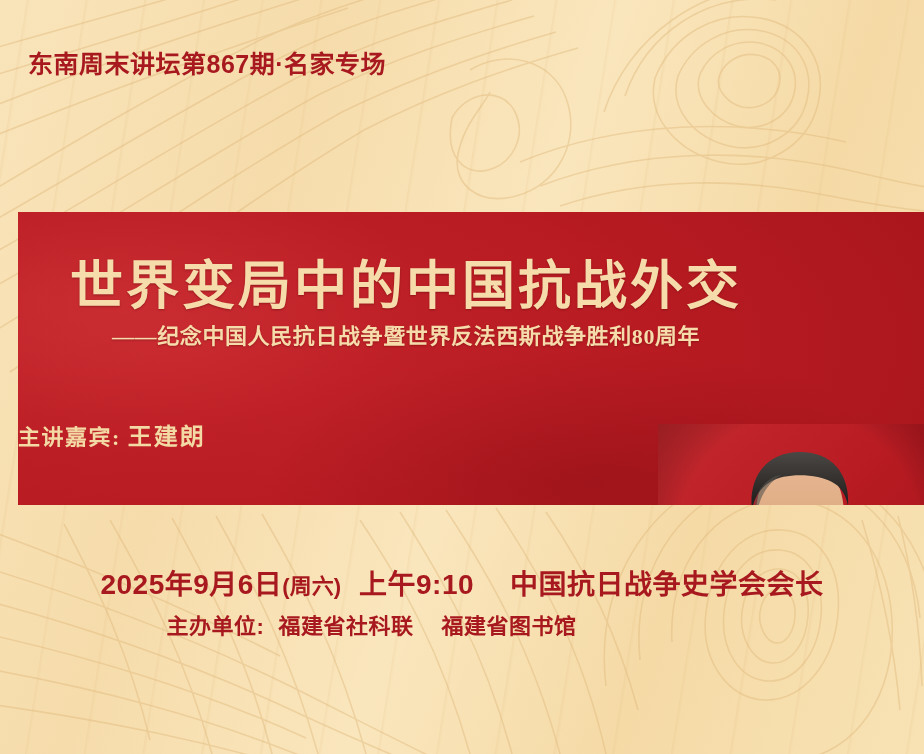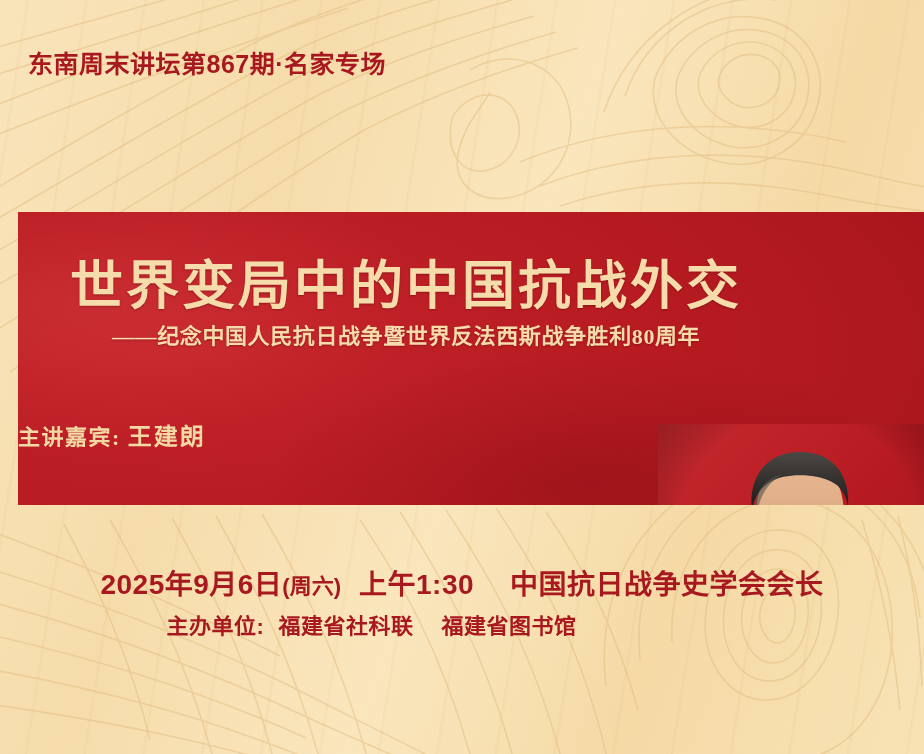--- a/index.html
+++ b/index.html
@@ -378,20 +378,20 @@
 
         <path d="M28,293 L28,276 C40,266 58,262 74,266 L92,272 L92,293 Z" fill="#0b0b0d"></path>
         <path d="M54,282 C66,276 82,276 94,282 L94,293 L54,293 Z" fill="#d8a47c" opacity="0.9"></path>
 
         <rect x="0" y="0" width="284" height="293" fill="url(#vign)"></rect>
       </svg>
     </div>
   </div>
 
   <div class="info-date">
-    <span>2025年9月6日</span><span class="paren">(周六)</span><span class="gap"></span><span>上午1:30</span><span class="gap"></span><span class="gap"></span><span>中国抗日战争史学会会长</span>
+    <span>2025年9月6日</span><span class="paren">(周六)</span><span class="gap"></span><span>上午9:10</span><span class="gap"></span><span class="gap"></span><span>中国抗日战争史学会会长</span>
   </div>
 
   <div class="info-org">
     <span>主办单位:</span><span class="gap"></span><span>福建省社科联</span><span class="gap"></span><span class="gap"></span><span>福建省图书馆</span>
   </div>
 
 </div>
 
 </body></html>

